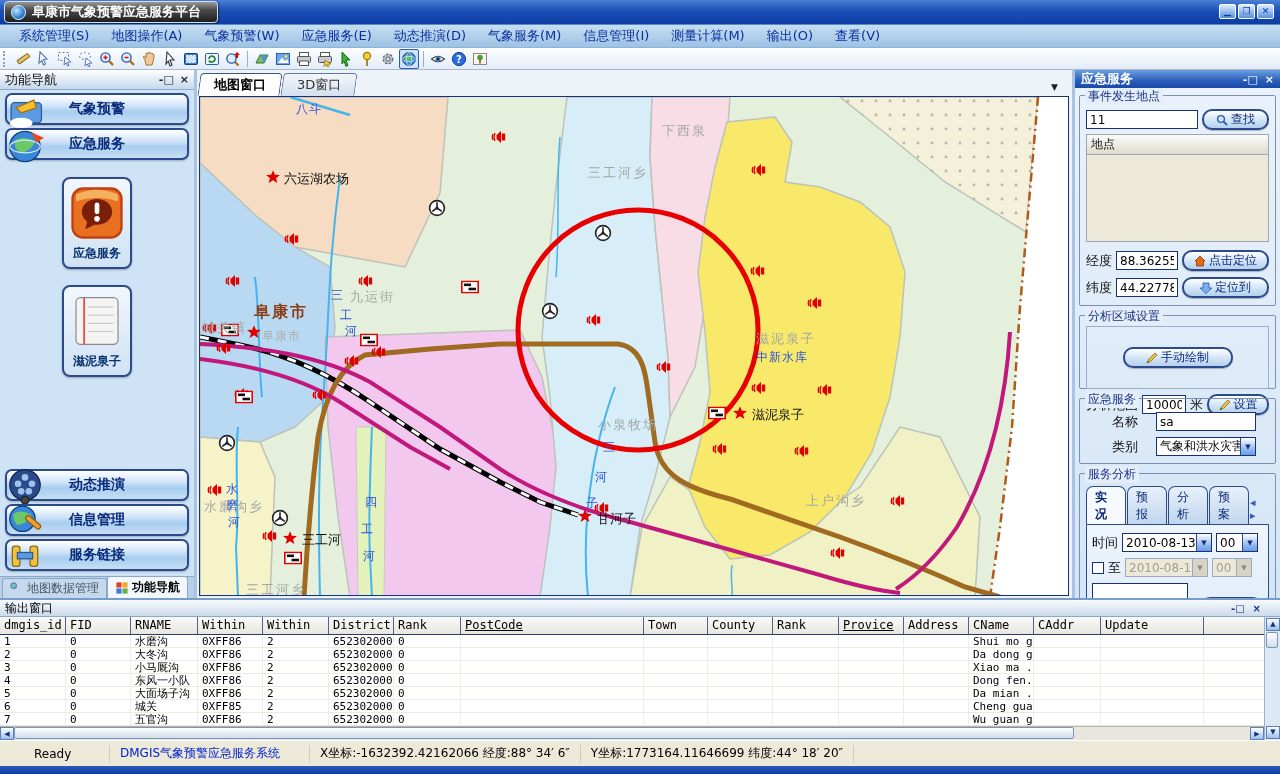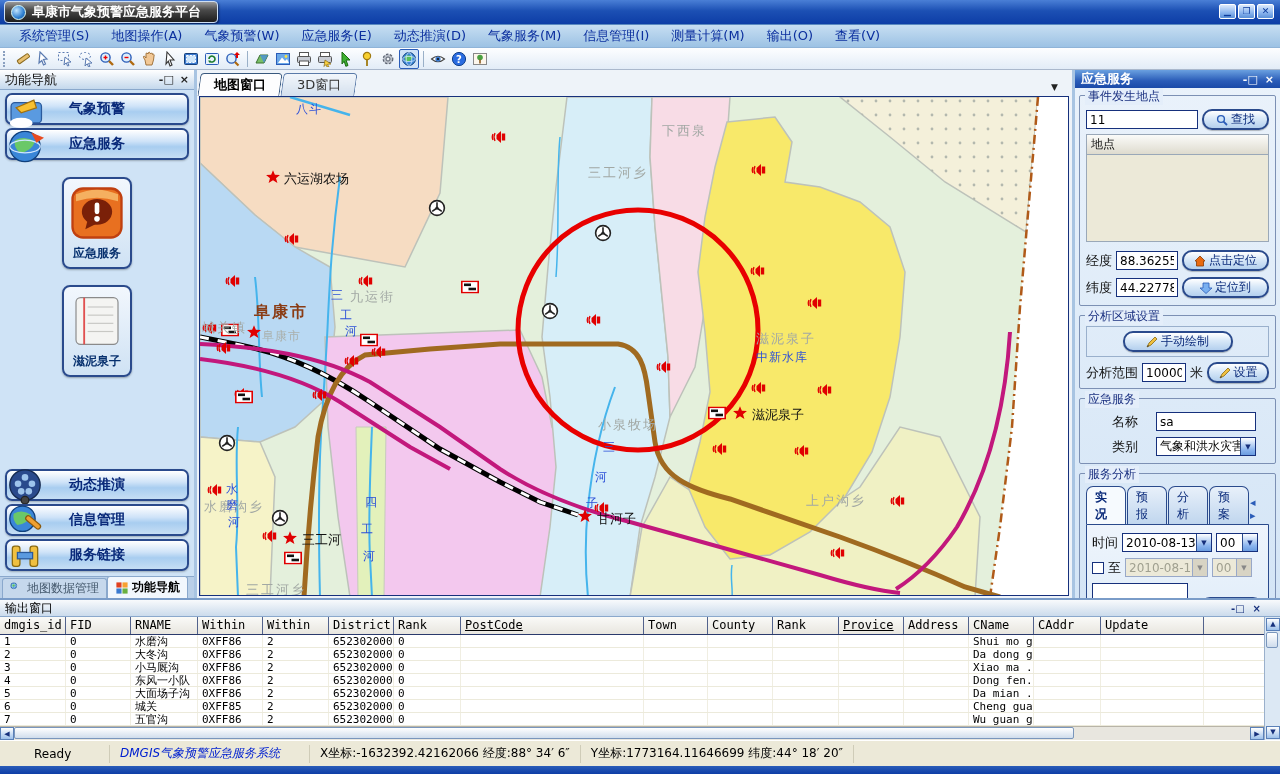--- a/index.html
+++ b/index.html
@@ -122,21 +122,21 @@
     font-size:7px; display:flex; align-items:center; justify-content:center; flex:none; }
   .sb-thumb-h { height:12px; margin-top:0px; background:linear-gradient(#ffffff,#d0ddec); border:1px solid #7a96bc; border-radius:2px; width:1060px; }
   .vs-btn { width:14px; height:13px; margin:1px; background:linear-gradient(#ffffff,#9cc0ea); border:1px solid #5a80b8; color:#16307c; font-size:7px; text-align:center; line-height:11px; }
   .vs-thumb { width:12px; height:16px; margin:1px 1px; background:linear-gradient(#ffffff,#cfdcec); border:1px solid #7a96bc; border-radius:2px; }
   .vs-down { position:absolute; bottom:0; left:0; }
 
   
   .statusbar { position:absolute; left:0; top:740px; width:1280px; height:26px; background:#ece9d8; border-top:1px solid #fff;
     display:flex; align-items:center; font-size:12px; color:#000; }
   .sb-seg { padding:0 10px; border-right:1px solid #cfccb8; height:18px; display:flex; align-items:center; white-space:nowrap; }
-  .sys-blue { color:#0020d0;font-style:italic; }
+  .sys-blue { color:#0020d0; }
   .bottom-strip { position:absolute; left:0; top:766px; width:1280px; height:8px; background:linear-gradient(#2a5cb8,#0d3da6); }
 
   .pin-glyph { display:inline-block; transform:rotate(0deg); }
 </style>
 </head>
 <body>
 
 <div class="titlebar">
   <div class="title-plate">
     <span class="title-globe"></span>
@@ -612,21 +612,21 @@
           <svg width="12" height="12" viewBox="0 0 12 12">
               <polygon points="3,1 9,1 9,6 12,6 6,11.5 0,6 3,6" fill="#7ab0f0" stroke="#2a5cb8" stroke-width="0.8"></polygon>
             </svg>
           <span>定位到</span>
         </button>
       </div>
     </div>
 
     <div class="group" style="height:74px;">
       <div class="glabel">分析区域设置</div>
-      <div class="row" style="justify-content:center; border:1px solid #9ab0cc; padding:4px; margin:0 2px;">
+      <div class="row" style="justify-content:center; border:1px solid #9ab0cc; padding:20px; margin:0 2px;">
         <button class="xp-btn" style="width:110px;">
           <svg width="12" height="12" viewBox="0 0 12 12">
               <polygon points="1,11 3,7 9,1 11,3 5,9" fill="#f0c040" stroke="#8a6a10" stroke-width="0.8"></polygon>
               <polygon points="1,11 3,10 2,9" fill="#333"></polygon>
             </svg>
           <span>手动绘制</span>
         </button>
       </div>
       <div class="row" style="margin-top:5px;">
         <span class="lbl">分析范围</span>

